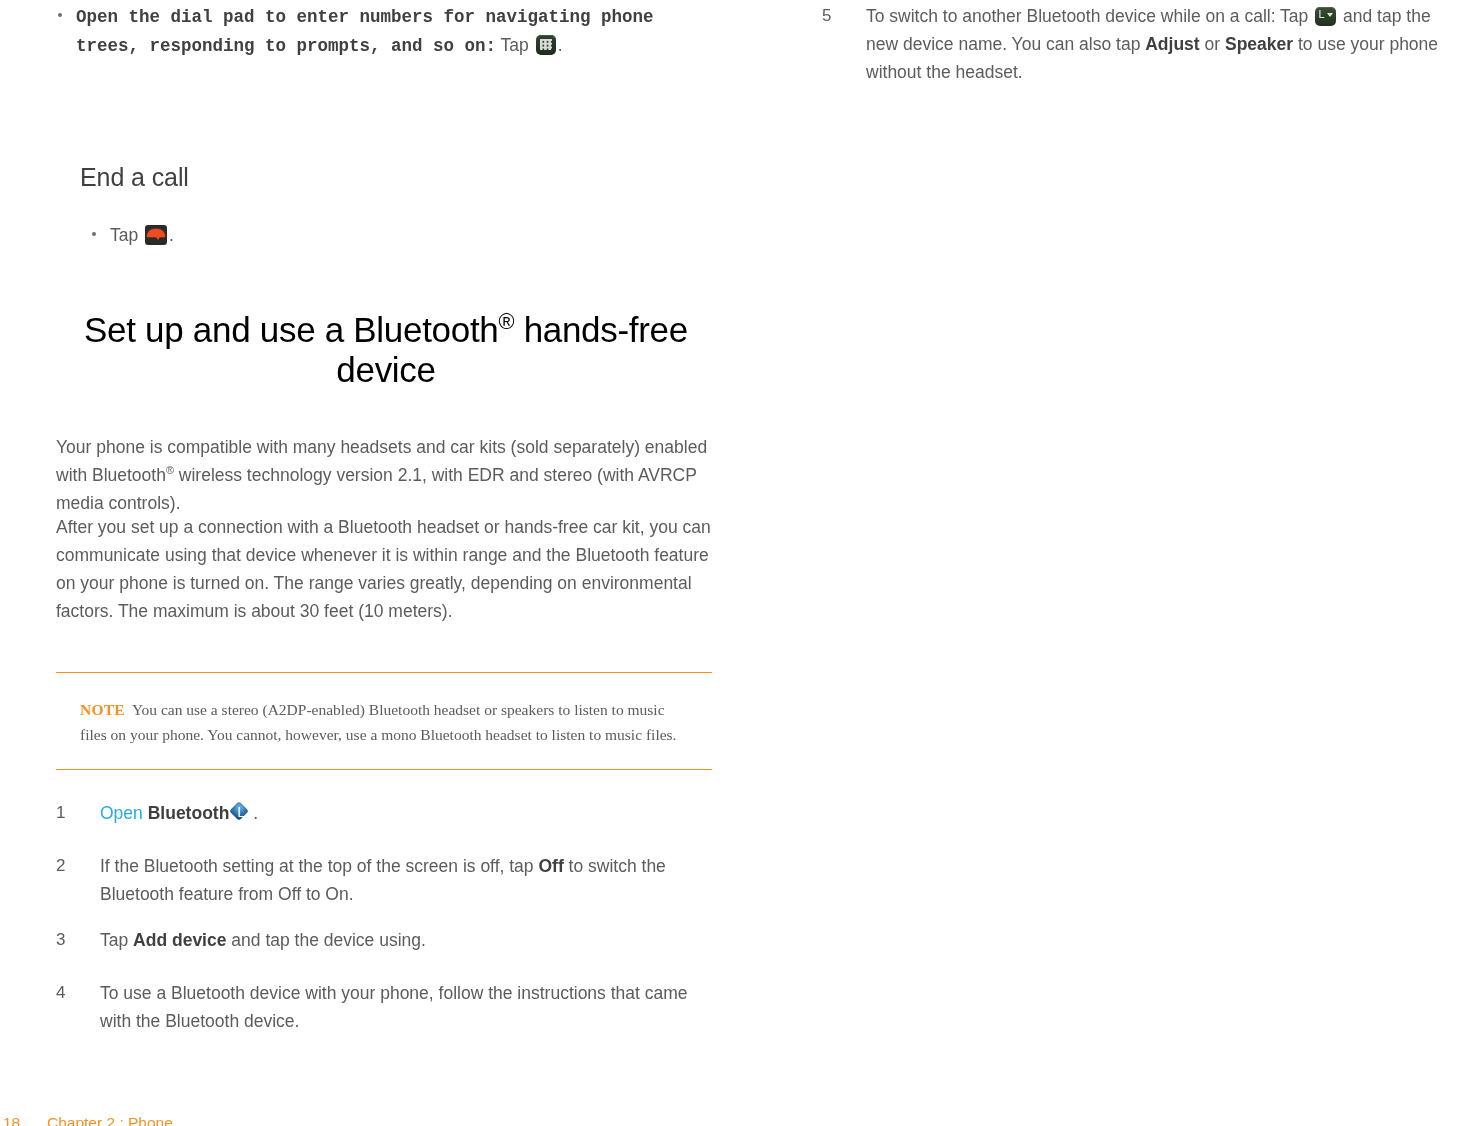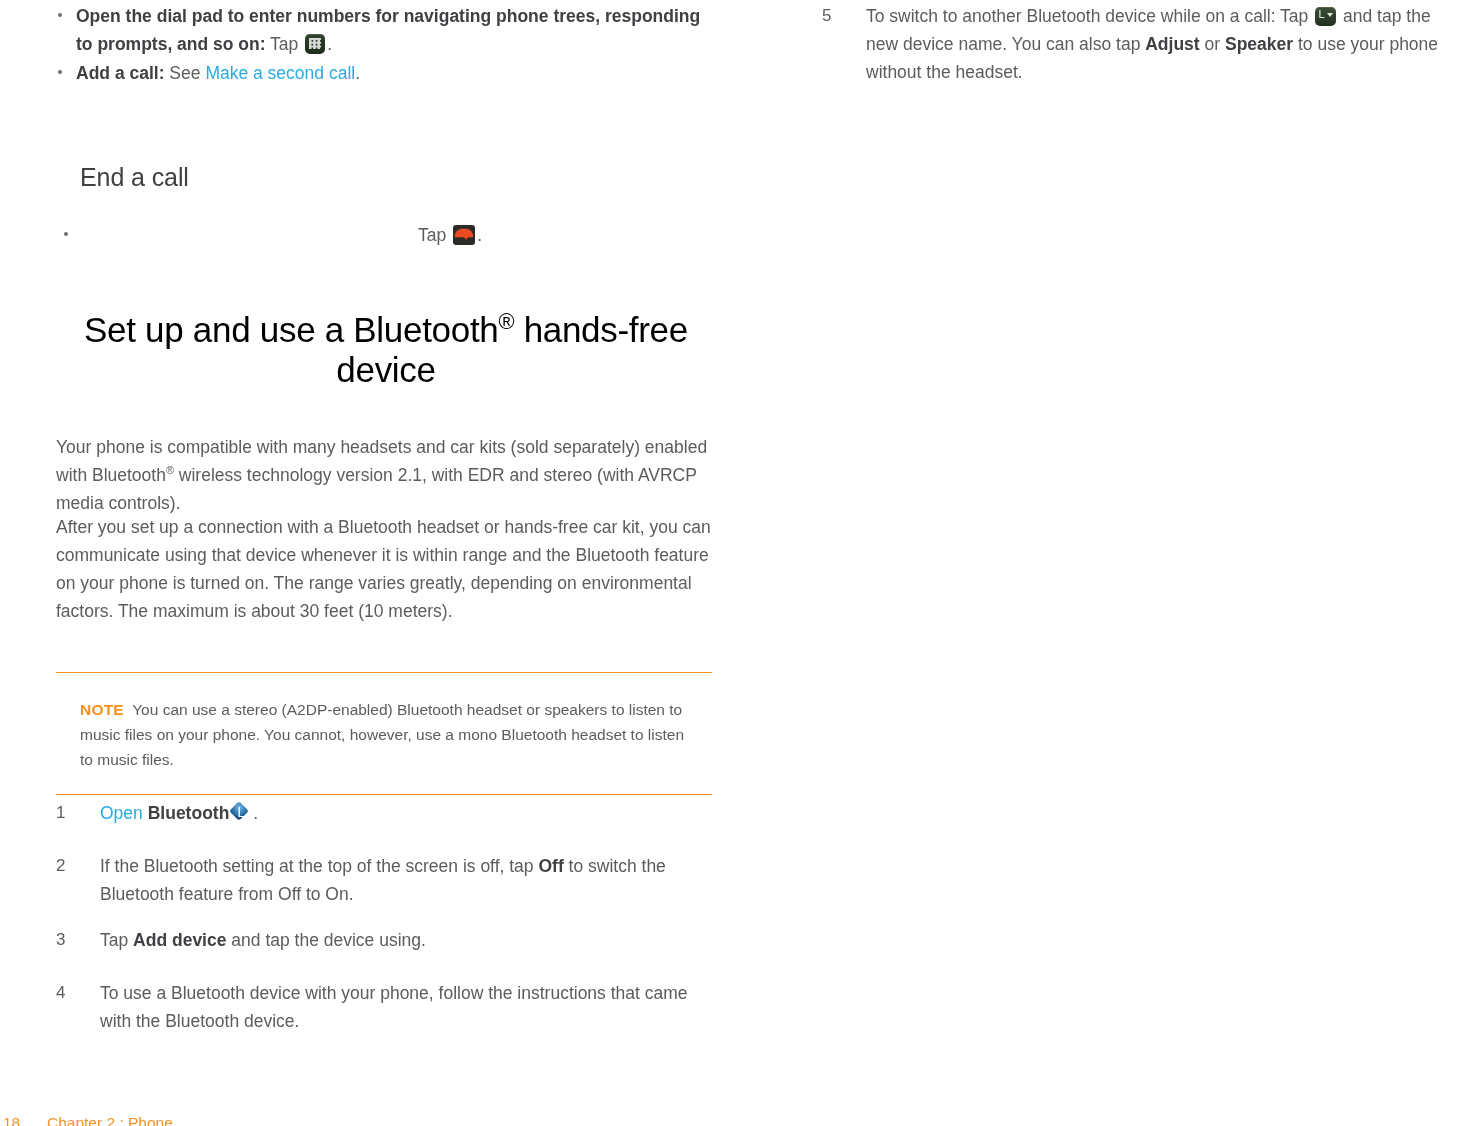--- a/index.html
+++ b/index.html
@@ -69,20 +69,21 @@
     background: #6d6e70;
   }
   .bullet-text {
     font-size: 17.5px;
     line-height: 28px;
     color: #5b5c5e;
   }
   .bullet-text .lead {
     font-weight: bold;
     color: #3f4043;
+    font-family: Liberation Mono, monospace;
   }
 
   
   .h2 {
     position: absolute;
     font-size: 25px;
     font-weight: 400;
     color: #3f4043;
     letter-spacing: -0.1px;
     margin-left: 24px;
@@ -103,20 +104,21 @@
     font-size: 17.5px;
     line-height: 28px;
     color: #5b5c5e;
   }
 
   
   .note-box {
     position: absolute;
     left: 56px;
     width: 656px;
+    font-family: Liberation Serif, serif;
   }
   .note-rule {
     height: 1px;
     background: #f7901e;
     width: 100%;
   }
   .note-inner {
     padding: 24px 0 22px 24px;
     font-size: 15.5px;
     line-height: 25px;
@@ -284,33 +286,27 @@
 
     <div class="bullets">
 
       <div class="bullet-row">
         <span class="bullet-dot"></span>
         <div class="bullet-text">
           <span class="lead">Open the dial pad to enter numbers for navigating phone trees, responding to prompts, and so on:</span><span> Tap </span><span class="icon icon-dialpad"><span class="grid"></span></span><span>.</span>
         </div>
       </div>
 
-      <div class="bullet-row">
-        <span class="bullet-dot"></span>
-        <div class="bullet-text">
-          <span class="lead">Add a call:</span><span> See </span><span class="link">Make a second call</span><span>.</span>
-        </div>
-      </div>
 
 
     </div>
 
     <div class="h2" style="left:0; top:163px;">End a call</div>
 
-    <div class="bullet-row" style="position:absolute; left:6px; top:221px; width:400px;text-align:right;">
+    <div class="bullet-row" style="position:absolute; left:34px; top:221px; width:400px;">
       <span class="bullet-dot"></span>
       <div class="bullet-text">
         <span>Tap </span><span class="icon icon-endcall"><span class="handset"></span><span class="arrow"></span></span><span>.</span>
       </div>
     </div>
 
     <div class="h1" style="left:0; top:310px;">
       <span>Set up and use a Bluetooth</span><span class="sup">®</span><span> hands-free device</span>
     </div>
 

